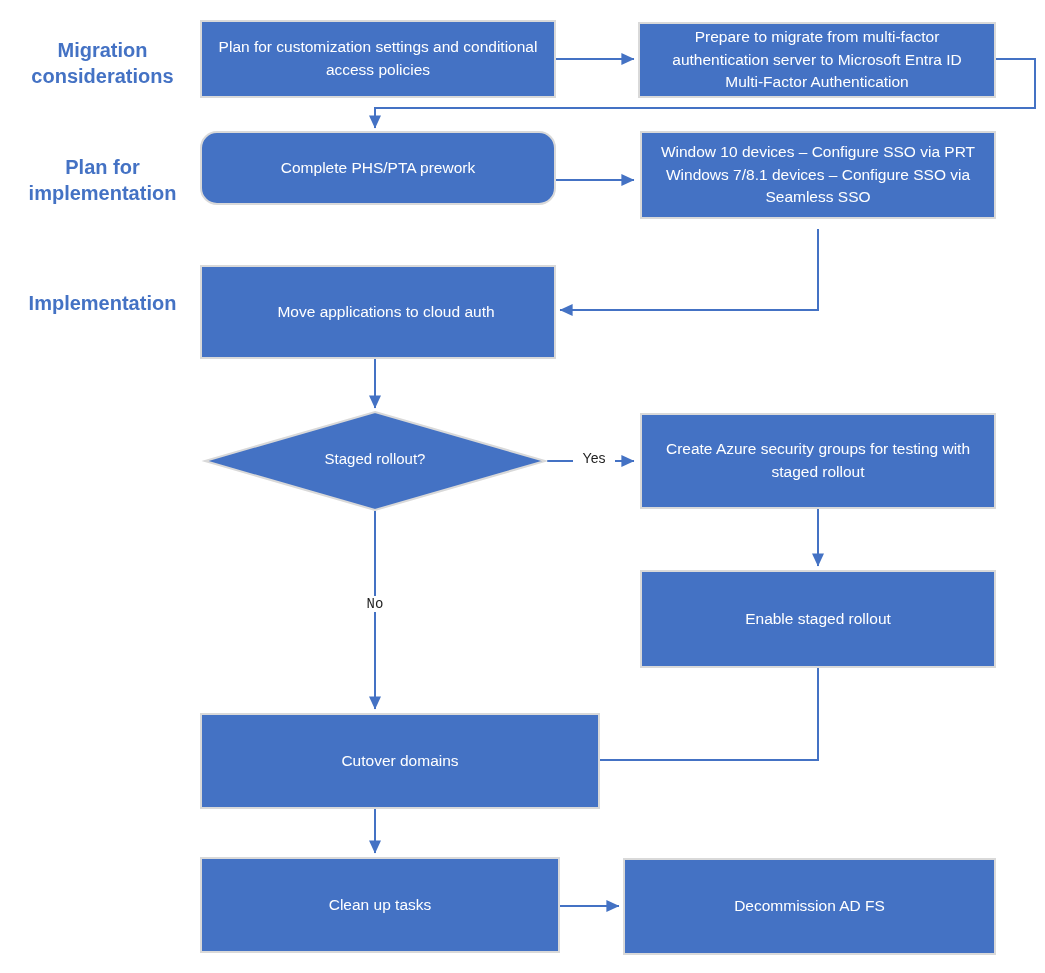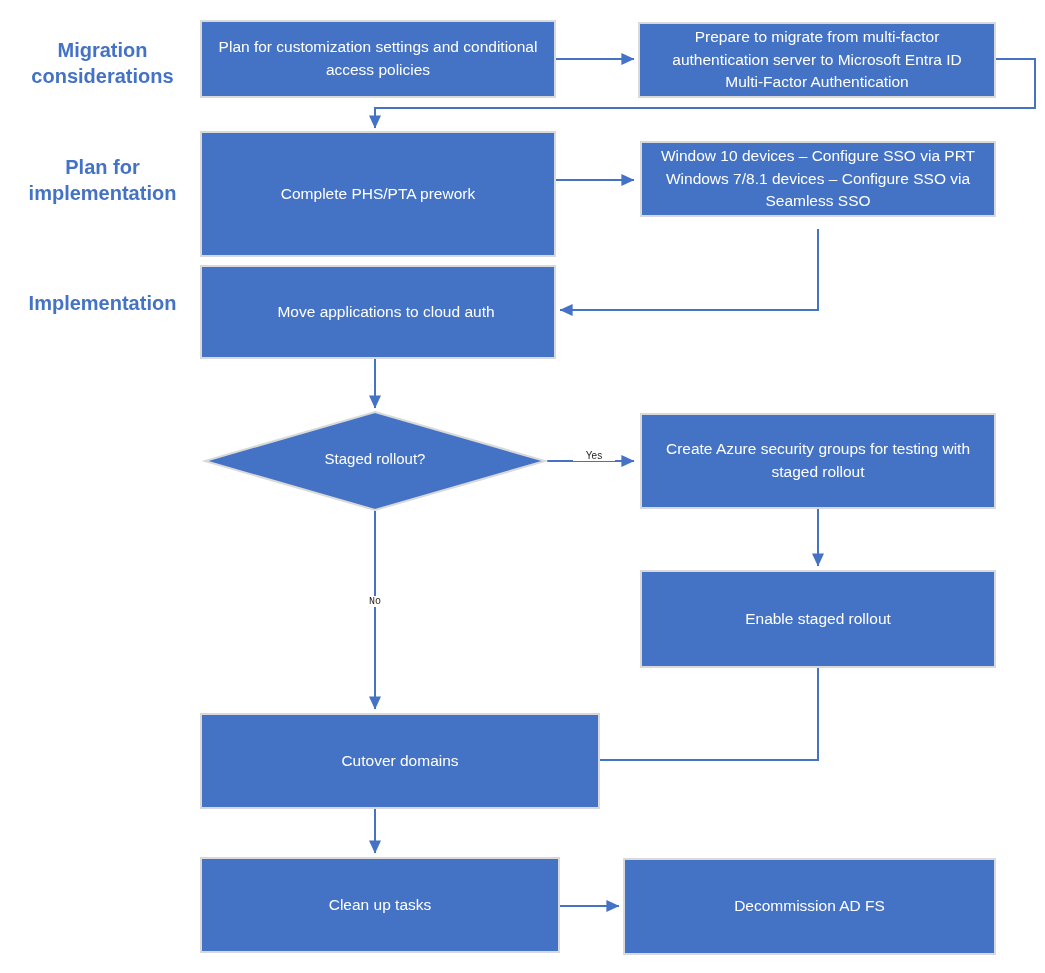--- a/index.html
+++ b/index.html
@@ -28,21 +28,21 @@
     position:absolute; text-align:center; color:var(--node-text,#fff);
     font-size:15px; white-space:nowrap;
   }
   .phase-label{
     position:absolute; width:185px; text-align:center;
     color:var(--phase-label,#4472c4); font-weight:bold; font-size:20px;
     line-height:1.3; white-space:pre-line;
   }
   .edge-label{
     position:absolute; background:var(--background,#fff);
-    color:var(--connector-label,#1f1f1f); font-size:10px;
+    color:var(--connector-label,#1f1f1f); font-size:14px;
     padding:0 3px; text-align:center;
   }
 </style>
 </head>
 <body>
 
 <div class="canvas">
 
   <svg class="connectors" viewBox="0 0 1045 973" xmlns="http://www.w3.org/2000/svg">
     <defs>
@@ -67,23 +67,23 @@
   <div class="phase-label" style="left:10px; top:37px;">Migration
 considerations</div>
   <div class="phase-label" style="left:10px; top:154px;">Plan for
 implementation</div>
   <div class="phase-label" style="left:10px; top:290px;">Implementation</div>
 
   <div class="node" style="left:200px; top:20px; width:356px; height:78px;">Plan for customization settings and conditional access policies</div>
 
   <div class="node" style="left:638px; top:22px; width:358px; height:76px;">Prepare to migrate from multi-factor authentication server to Microsoft Entra ID Multi-Factor Authentication</div>
 
-  <div class="node" style="left:200px; top:131px; width:356px; height:126px;">Complete PHS/PTA prework</div>
+  <div class="node" style="left:200px; top:131px; width:356px; height:74px;border-radius:17px;">Complete PHS/PTA prework</div>
 
-  <div class="node" style="left:640px; top:141px; width:356px; height:76px;">Window 10 devices – Configure SSO via PRT
+  <div class="node" style="left:640px; top:131px; width:356px; height:88px;">Window 10 devices – Configure SSO via PRT
 Windows 7/8.1 devices – Configure SSO via Seamless SSO</div>
 
   <div class="node" style="left:200px; top:265px; width:356px; height:94px;padding-left:28px;">Move applications to cloud auth</div>
 
   <div class="diamond-text" style="left:255px; top:450px; width:240px;">Staged rollout?</div>
 
   <div class="node" style="left:640px; top:413px; width:356px; height:96px;">Create Azure security groups for testing with staged rollout</div>
 
   <div class="node" style="left:640px; top:570px; width:356px; height:98px;">Enable staged rollout</div>
 

